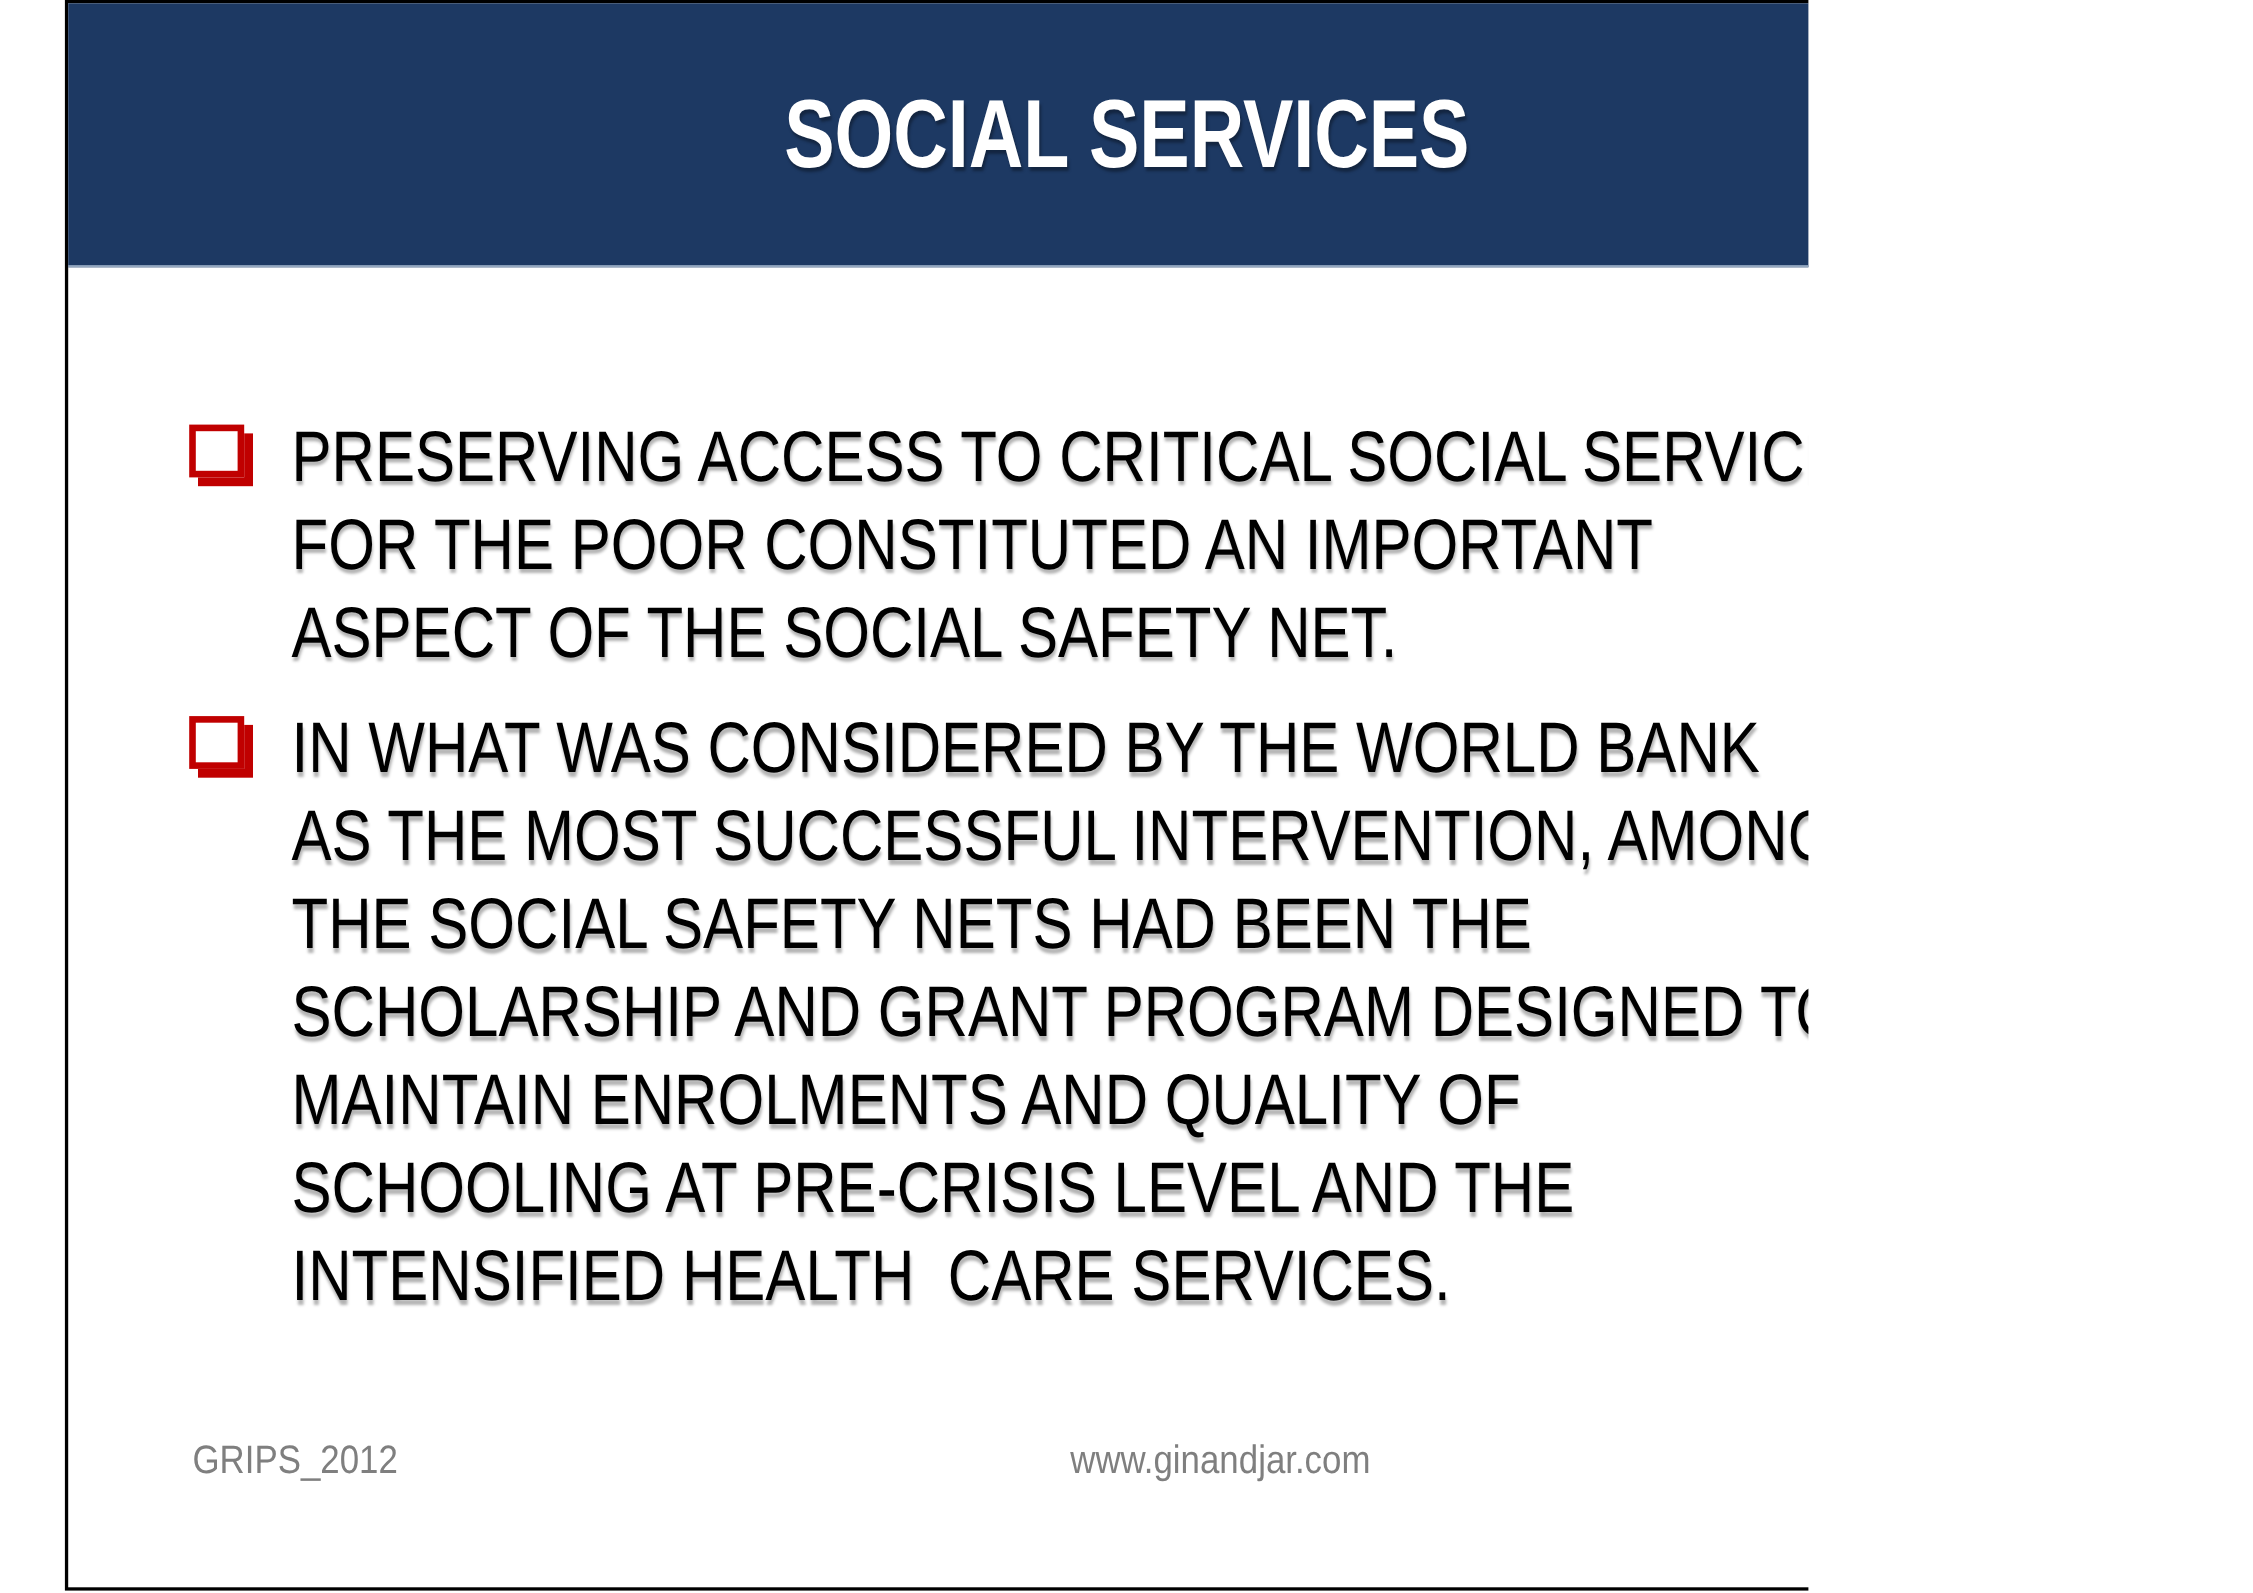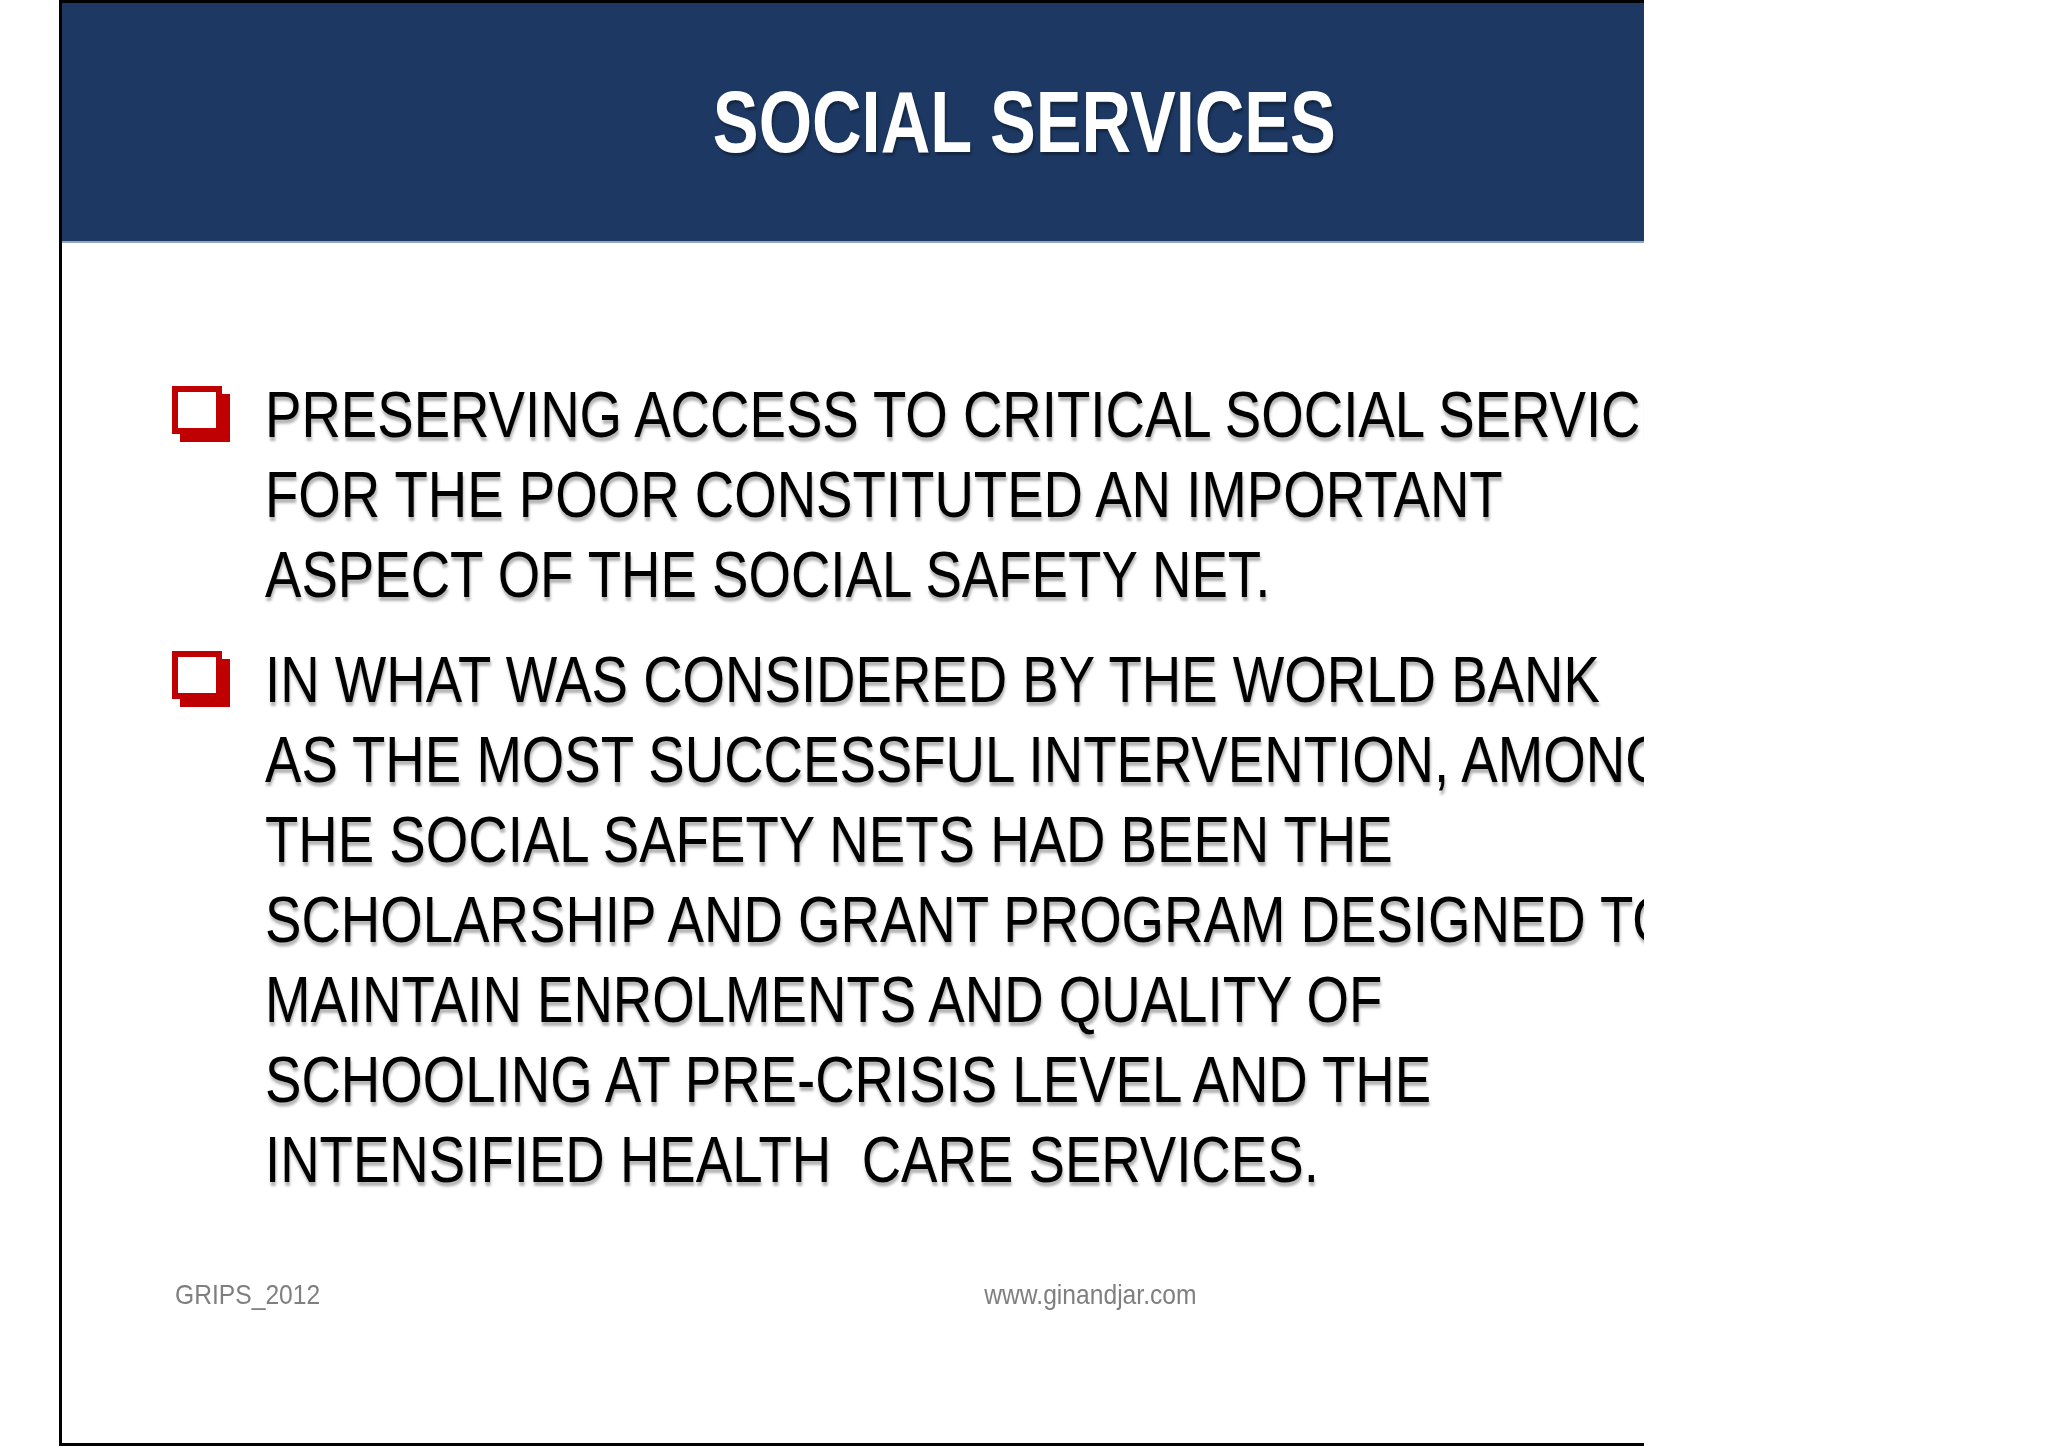--- a/index.html
+++ b/index.html
@@ -31,23 +31,23 @@
     display:block;width:38px;height:36px;margin-top:11px;
     background:#ffffff;border:6px solid #c00000;
     box-shadow:8px 8px 0 0 #c00000;
   }
   .bullet-text{
     font-size:65px;line-height:80px;color:#000000;white-space:nowrap;
     transform:scaleX(0.84);transform-origin:left top;
     text-shadow:1px 4px 3px rgba(0,0,0,0.30);
   }
   .footer{
-    position:absolute;left:113px;right:114px;top:1272px;
+    position:absolute;left:113px;right:114px;top:1304px;
     display:flex;justify-content:space-between;align-items:baseline;
-    color:#7f7f7f;font-size:28px;line-height:40px;
+    color:#7f7f7f;font-size:36px;line-height:40px;
   }
   .footer .f-left{transform:scaleX(0.88);transform-origin:left center;white-space:nowrap;}
   .footer .f-center{flex:1;text-align:center;transform:scaleX(0.88);transform-origin:center center;white-space:nowrap;}
   .footer .f-right{transform:scaleX(0.88);transform-origin:right center;white-space:nowrap;}
 </style>
 </head>
 <body>
 
 <div class="stage">
   <div class="slide">

